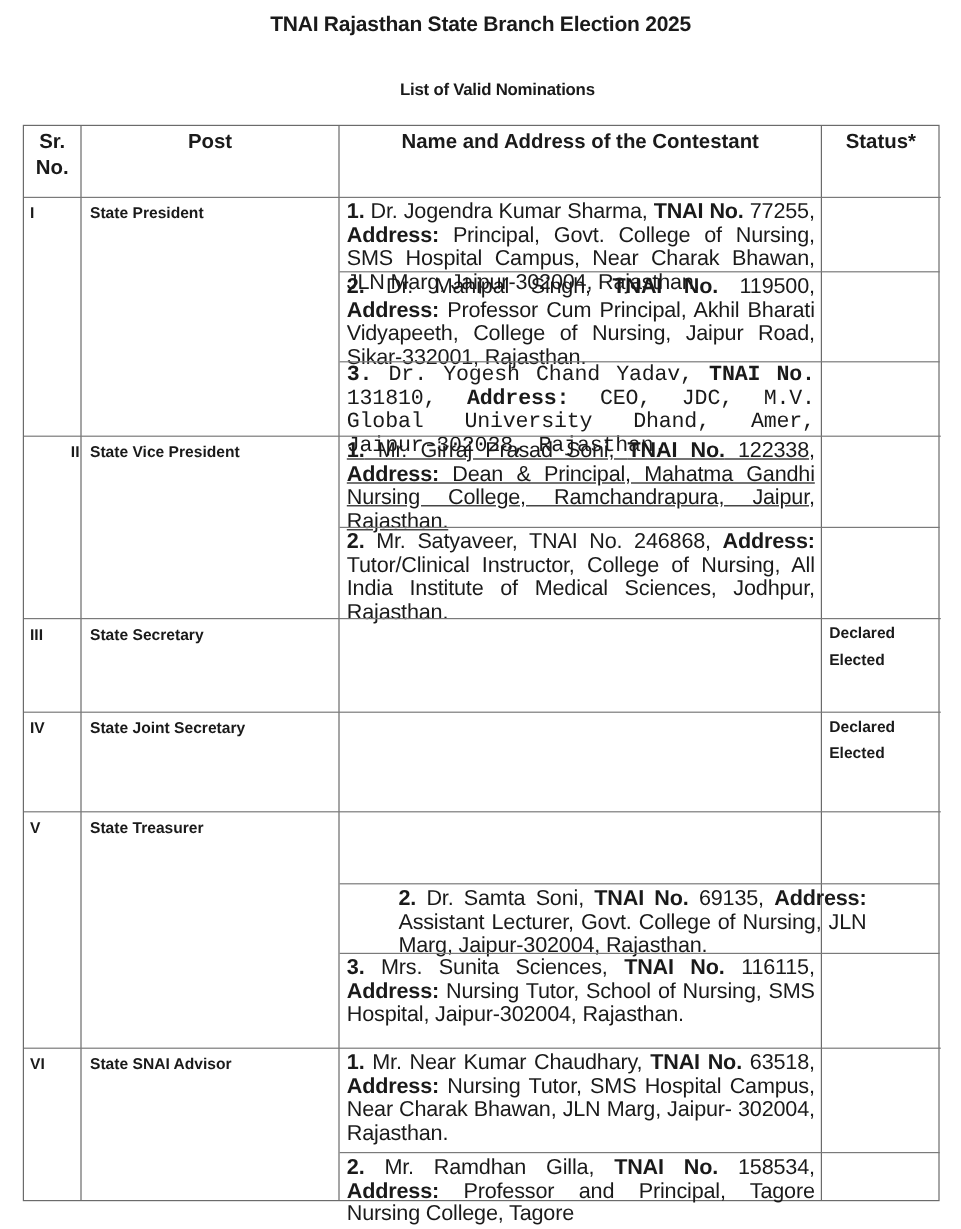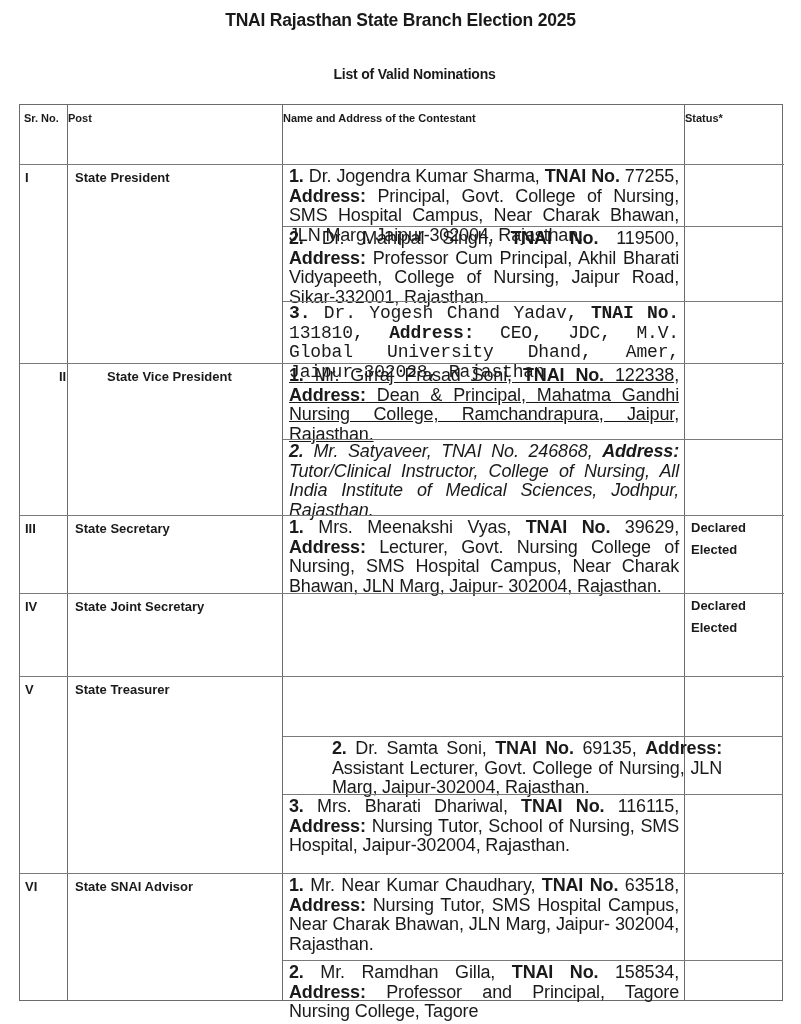--- a/index.html
+++ b/index.html
@@ -7,21 +7,21 @@
       font-family: "Liberation Sans", sans-serif; color: #1a1a1a; }
     .title { position: absolute; top: 10px; left: 0; width: 801px; text-align: center;
       font-weight: bold; font-size: 17.5px; letter-spacing: -0.2px; }
     .subtitle { position: absolute; top: 66px; left: 0; width: 801px; text-align: center;
       font-weight: bold; font-size: 14px; padding-left: 28px; box-sizing: border-box; letter-spacing: -0.2px;}
     .tbl { position: absolute; left: 19px; top: 104px; width: 764px; height: 897px;
       border: 1px solid #6b6b6b; box-sizing: border-box; }
     .vline { position: absolute; top: 0; bottom: 0; width: 1px; background: #6b6b6b; }
     .hline { position: absolute; height: 1px; background: #7a7a7a; }
     .cell { position: absolute; box-sizing: border-box; font-size: 13px; line-height: 19px; }
-    .hdr { font-weight: bold; font-size: 11px; line-height: 22px; }
+    .hdr { font-weight: bold; text-align: center; font-size: 17px; line-height: 22px; }
     .sr { font-weight: bold; font-size: 13px; }
     .post { font-weight: bold; font-size: 13px; }
     .entry { text-align: justify; font-size: 18px; line-height: 19.5px; letter-spacing: -0.15px; }
     .entry b { font-weight: bold; }
     .status { font-weight: bold; font-size: 13px; line-height: 22px; }
   </style>
 </head>
 <body>
 
 <div class="title">TNAI Rajasthan State Branch Election 2025</div>
@@ -39,39 +39,38 @@
 <div class="hline" style="top: 59px; left: 0px; width: 764px;"></div>
     <div class="cell sr" style="left: 5px; top: 63px;">I</div>
     <div class="cell post" style="left: 55px; top: 63px;">State President</div>
     <div class="cell entry" style="left: 269px; top: 62px; width: 390px;"><b>1.</b><span> Dr. Jogendra Kumar Sharma, </span><b>TNAI No.</b><span> 77255, </span><b>Address:</b><span> Principal, Govt. College of Nursing, SMS Hospital Campus, Near Charak Bhawan, JLN Marg, Jaipur-302004, Rajasthan.</span></div>
     <div class="hline" style="top: 121px; left: 263px; width: 500px;"></div>
     <div class="cell entry" style="left: 269px; top: 124px; width: 390px;"><b>2.</b><span> Dr. Mahipal Singh, </span><b>TNAI No.</b><span> 119500, </span><b>Address:</b><span> Professor Cum Principal, Akhil Bharati Vidyapeeth, College of Nursing, Jaipur Road, Sikar-332001, Rajasthan.</span></div>
     <div class="hline" style="top: 196px; left: 263px; width: 500px;"></div>
     <div class="cell entry" style="left: 269px; top: 199px; width: 390px; font-family: Liberation Mono, monospace;"><b>3.</b><span> Dr. Yogesh Chand Yadav, </span><b>TNAI No.</b><span> 131810, </span><b>Address:</b><span> CEO, JDC, M.V. Global University Dhand, Amer, Jaipur-302028, Rajasthan.</span></div>
     <div class="hline" style="top: 258px; left: 0px; width: 764px;"></div>
     <div class="cell sr" style="left: 5px; top: 262px; margin-left: 34px;">II</div>
-    <div class="cell post" style="left: 55px; top: 262px; margin-left: 32px;">State Vice President</div>
+    <div class="cell post" style="left: 55px; top: 262px;">State Vice President</div>
     <div class="cell entry" style="left: 269px; top: 261px; width: 390px; text-decoration: underline;"><b>1.</b><span> Mr. Girraj Prasad Soni, </span><b>TNAI No.</b><span> 122338, </span><b>Address:</b><span> Dean &amp; Principal, Mahatma Gandhi Nursing College, Ramchandrapura, Jaipur, Rajasthan.</span></div>
     <div class="hline" style="top: 334px; left: 263px; width: 500px;"></div>
-    <div class="cell entry" style="left: 269px; top: 337px; width: 390px; font-style: italic;"><b>2.</b><span> Mr. Satyaveer, TNAI No. 246868, </span><b>Address:</b><span> Tutor/Clinical Instructor, College of Nursing, All India Institute of Medical Sciences, Jodhpur, Rajasthan.</span></div>
+    <div class="cell entry" style="left: 269px; top: 337px; width: 390px;"><b>2.</b><span> Mr. Satyaveer, TNAI No. 246868, </span><b>Address:</b><span> Tutor/Clinical Instructor, College of Nursing, All India Institute of Medical Sciences, Jodhpur, Rajasthan.</span></div>
     <div class="hline" style="top: 410px; left: 0px; width: 764px;"></div>
     <div class="cell sr" style="left: 5px; top: 414px;">III</div>
     <div class="cell post" style="left: 55px; top: 414px;">State Secretary</div>
-    <div class="cell entry" style="left: 269px; top: 413px; width: 390px;"><b>1.</b><span> Mrs. Meenakshi Vyas, </span><b>TNAI No.</b><span> 39629, </span><b>Address:</b><span> Lecturer, Govt. Nursing College of Nursing, SMS Hospital Campus, Near Charak Bhawan, JLN Marg, Jaipur- 302004, Rajasthan.</span></div>
     <div class="cell status" style="left: 671px; top: 412px; width: 86px;">Declared Elected</div>
     <div class="hline" style="top: 488px; left: 0px; width: 764px;"></div>
     <div class="cell sr" style="left: 5px; top: 492px;">IV</div>
     <div class="cell post" style="left: 55px; top: 492px; text-align: center;">State Joint Secretary</div>
     <div class="cell status" style="left: 671px; top: 490px; width: 86px;">Declared Elected</div>
     <div class="hline" style="top: 571px; left: 0px; width: 764px;"></div>
     <div class="cell sr" style="left: 5px; top: 575px;">V</div>
     <div class="cell post" style="left: 55px; top: 575px;">State Treasurer</div>
     <div class="hline" style="top: 631px; left: 263px; width: 500px;"></div>
     <div class="cell entry" style="left: 269px; top: 634px; width: 390px; margin-left: 43px;"><b>2.</b><span> Dr. Samta Soni, </span><b>TNAI No.</b><span> 69135, </span><b>Address:</b><span> Assistant Lecturer, Govt. College of Nursing, JLN Marg, Jaipur-302004, Rajasthan.</span></div>
     <div class="hline" style="top: 689px; left: 263px; width: 500px;"></div>
-    <div class="cell entry" style="left: 269px; top: 692px; width: 390px;"><b>3.</b><span> Mrs. Bharati Dhariwal, </span><b>TNAI No.</b><span> 116115, </span><b>Address:</b><span> Nursing Tutor, School of Nursing, SMS Hospital, Jaipur-302004, Rajasthan.</span></div>
+    <div class="cell entry" style="left: 269px; top: 692px; width: 390px;"><b>3.</b><span> Mrs. Sunita Sciences, </span><b>TNAI No.</b><span> 116115, </span><b>Address:</b><span> Nursing Tutor, School of Nursing, SMS Hospital, Jaipur-302004, Rajasthan.</span></div>
     <div class="hline" style="top: 768px; left: 0px; width: 764px;"></div>
     <div class="cell sr" style="left: 5px; top: 772px;">VI</div>
     <div class="cell post" style="left: 55px; top: 772px;">State SNAI Advisor</div>
     <div class="cell entry" style="left: 269px; top: 771px; width: 390px;"><b>1.</b><span> Mr. Near Kumar Chaudhary, </span><b>TNAI No.</b><span> 63518, </span><b>Address:</b><span> Nursing Tutor, SMS Hospital Campus, Near Charak Bhawan, JLN Marg, Jaipur- 302004, Rajasthan.</span></div>
     <div class="hline" style="top: 855px; left: 263px; width: 500px;"></div>
     <div class="cell entry" style="left: 269px; top: 858px; width: 390px;"><b>2.</b><span> Mr. Ramdhan Gilla, </span><b>TNAI No.</b><span> 158534, </span><b>Address:</b><span> Professor and Principal, Tagore Nursing College, Tagore</span></div>
   </div>
 
 </body></html>

